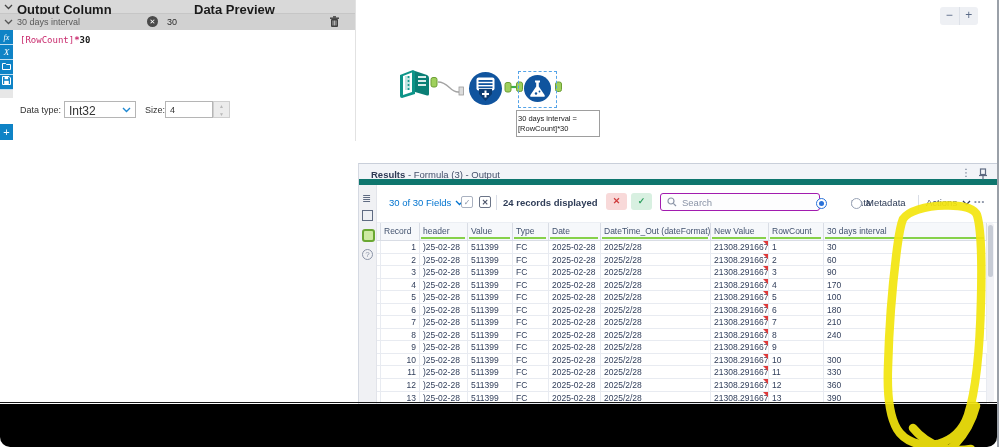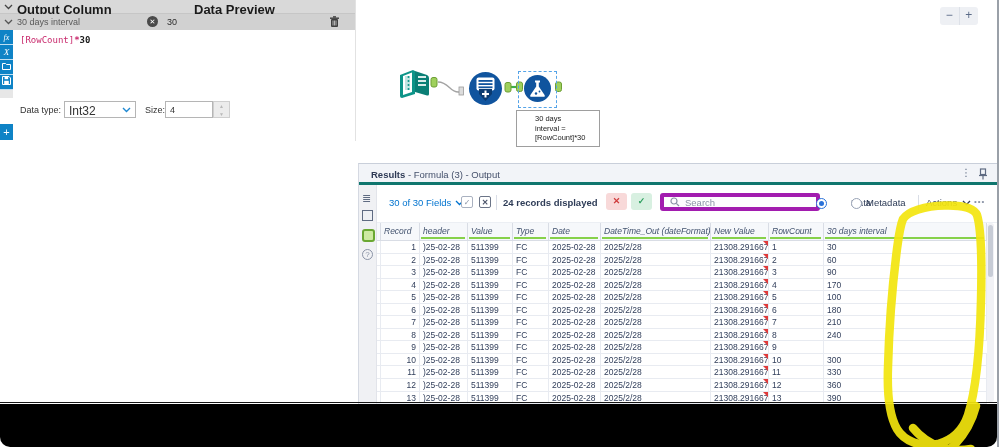--- a/index.html
+++ b/index.html
@@ -51,26 +51,26 @@
   .zoom-controls { position:absolute; left:940px; top:7px; width:38px; height:18px; background:#eef0f4;
                    border-radius:3px; display:flex; color:#5a6b87; font-size:12px; }
   .zoom-controls span { flex:1; text-align:center; line-height:17px; }
   .zoom-controls .zd { border-right:1px solid #dde1e8; }
   .wires { position:absolute; left:0; top:0; pointer-events:none; }
   .tool { position:absolute; }
   .selection-box { position:absolute; left:518px; top:71px; width:39px; height:37px;
                    border:1px dashed #55a4e8; }
   .annotation { position:absolute; left:516px; top:110px; width:84px; background:#fff;
                 border:1px solid #9e9e9e; font-size:7.5px; line-height:9.5px; color:#222;
-                padding:3px 18px; }
+                padding:3px 1px; }
 
   
   .results-panel { position:absolute; left:358px; top:163px; right:0; bottom:43px; background:#fff;
                    border-top:1px solid #c9cfda; border-left:1px solid #d5d9e2; }
-  .rp-title { position:relative; height:21px; background:#f2f4f8; border-bottom:3px solid #0f766e;
+  .rp-title { position:relative; height:21px; background:#f2f4f8; border-bottom:6px solid #0f766e;
               font-size:9.5px; color:#44506b; }
   .rp-title .tt { position:absolute; left:12px; top:5px; }
   .rp-title b { color:#2e3a55; }
   .rp-kebab { position:absolute; right:26px; top:3px; color:#5f6b82; font-size:10px; }
   .rp-pin { position:absolute; right:9px; top:4px; }
   .rp-body { position:absolute; top:21px; left:0; right:0; bottom:0; }
   .rp-rail { position:absolute; left:0; top:0; width:18px; bottom:0; background:#f0f1f4;
              border-right:1px solid #e2e4ea; }
   .rail-ic { position:absolute; left:3px; }
   .ic-list { top:8px; color:#5f6b82; font-size:11px; line-height:11px; }
@@ -88,38 +88,38 @@
         font-size:8px; line-height:11px; text-align:center; background:#fff; }
   .cb-check { left:84px; top:11px; }
   .cb-x { left:102px; top:11px; border-color:#6b7487; color:#4d566b; font-weight:bold; }
   .tb-div { width:1px; height:15px; background:#d9dde6; top:10px; }
   .d1 { left:119px; } .d2 { left:541px; }
   .records { left:126px; font-weight:bold; color:#2e3c57; }
   .btn-red { left:229px; top:8px; width:21px; height:17px; background:#f8d9d9; border-radius:3px;
              color:#cf3b3b; font-size:9px; text-align:center; line-height:17px; font-weight:bold; }
   .btn-green { left:254px; top:8px; width:21px; height:17px; background:#d8f0e1; border-radius:3px;
                color:#2a9d5c; font-size:9px; text-align:center; line-height:17px; font-weight:bold; }
-  .search-box { left:283px; top:8px; width:160px; height:18px; border:4px solid #a21caf; border-radius:3px;
+  .search-box { left:283px; top:8px; width:160px; height:18px; border:1px solid #a21caf; border-radius:3px;
                 background:#fdfdfe; display:flex; align-items:center; gap:5px; padding:0 6px; }
   .search-box input { border:none; outline:none; background:transparent; font-size:9.5px; width:120px;
                       color:#44506b; font-family:"Liberation Sans", sans-serif; }
   .search-box input::placeholder { color:#8a93a6; }
   .radio { position:absolute; top:13px; width:11px; height:11px; border-radius:50%; background:#fff; }
   .radio-on { left:439px; border:1px solid #2a72d9; }
   .radio-on i { display:block; width:5px; height:5px; margin:2px; border-radius:50%; background:#2a72d9; }
   .radio-off { left:474px; border:1px solid #98a2b5; }
   .rl1 { left:454px;margin-left:20px; } .rl2 { left:489px; }
   .actions { left:549px; display:flex; align-items:center; gap:5px; color:#2e3c57; }
   .dots { left:597px; color:#8a93a6; font-size:8px; letter-spacing:1px; }
 
   
   .rp-table { position:absolute; top:38px; left:0; right:10px; bottom:0; overflow:hidden;
               font-size:8.5px; color:#33405c; }
   .trow { display:grid; grid-template-columns:4px 39px 48px 45px 36px 52px 110px 58px 55px minmax(0,1fr); }
-  .thead { height:18px; background:#f6f8fb; border-bottom:1px solid #d9dde5; color:#42526e;font-style:italic; }
+  .thead { height:18px; background:#f6f8fb; border-bottom:1px solid #d9dde5; color:#42526e; }
   .thead .tc { position:relative; padding:3px 0 0 3px; border-right:1px solid #d9dde5;
                overflow:hidden; white-space:nowrap; }
   .thead .tc.u::after { content:""; position:absolute; left:1px; right:2px; bottom:1px; height:2px;
                         background:#86d14a; }
   .tbody .trow { height:12.55px; border-bottom:1px solid #e8ebf1; background:#fff; }
   .tbody .tc { position:relative; padding:1px 0 0 3px; border-right:1px solid #e8ebf1;
                overflow:hidden; white-space:nowrap; line-height:11px; }
   .tbody .tc.rec { text-align:right; padding-right:3px; }
   .flag { position:absolute; top:0; right:0; width:0; height:0;
           border-left:5px solid transparent; border-top:5px solid #e03a3a; }

